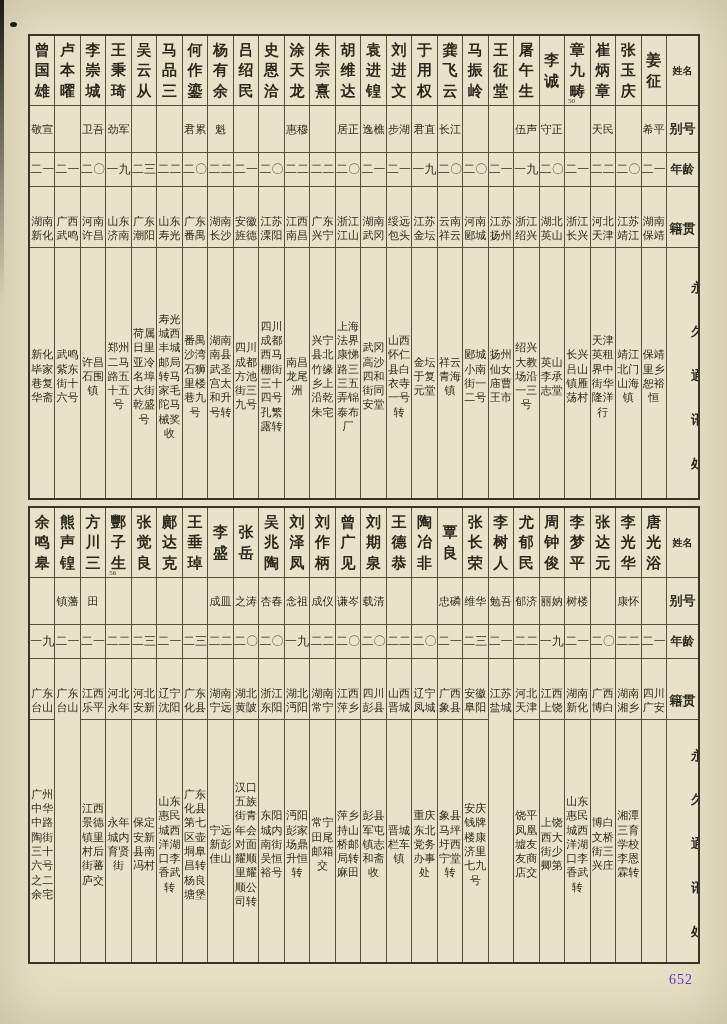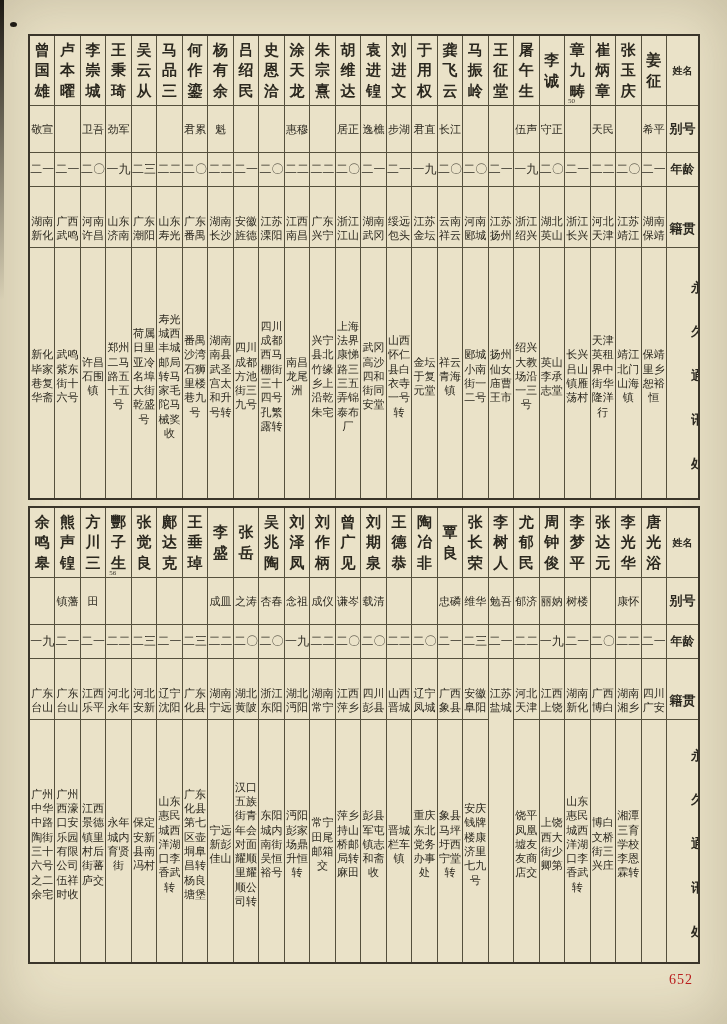--- a/index.html
+++ b/index.html
@@ -55,21 +55,21 @@
   .hcol .c-addr{align-items:center;margin-left:24px;}
   .hcol .c-addr .vtext{font-size:13px;line-height:3.4;}
 
   .note-mark{
     position:absolute;left:3px;bottom:0;
     font-size:7px;color:#3a362c;letter-spacing:0;
   }
 
   .page-number{
     position:absolute;right:34px;top:972px;
-    font-size:14px;letter-spacing:1px;color:#b91c1c;
+    font-size:14px;letter-spacing:1px;color:#6d28d9;
   }
 </style>
 </head>
 <body>
 
 <div class="page"></div>
 <div class="scan-edge"></div>
 <div class="scan-spot"></div>
 
 <div id="table-top" class="reg-table">
@@ -930,23 +930,20 @@
       </div>
       <div class="cell c-by">
         <div class="vtext">镇藩</div>
       </div>
       <div class="cell c-age">
         <div class="vtext">二一</div>
       </div>
       <div class="cell c-nat">
         <div class="vtext">广东台山</div>
       </div>
-      <div class="cell c-addr">
-        <div class="vtext">广州西濠口安乐园有限公司伍祥时收</div>
-      </div>
     </div>
     <div class="col pcol">
       <div class="cell c-name">
         <div class="vtext">余鸣皋</div>
       </div>
       <div class="cell c-by">
         <div class="vtext"></div>
       </div>
       <div class="cell c-age">
         <div class="vtext">一九</div>

